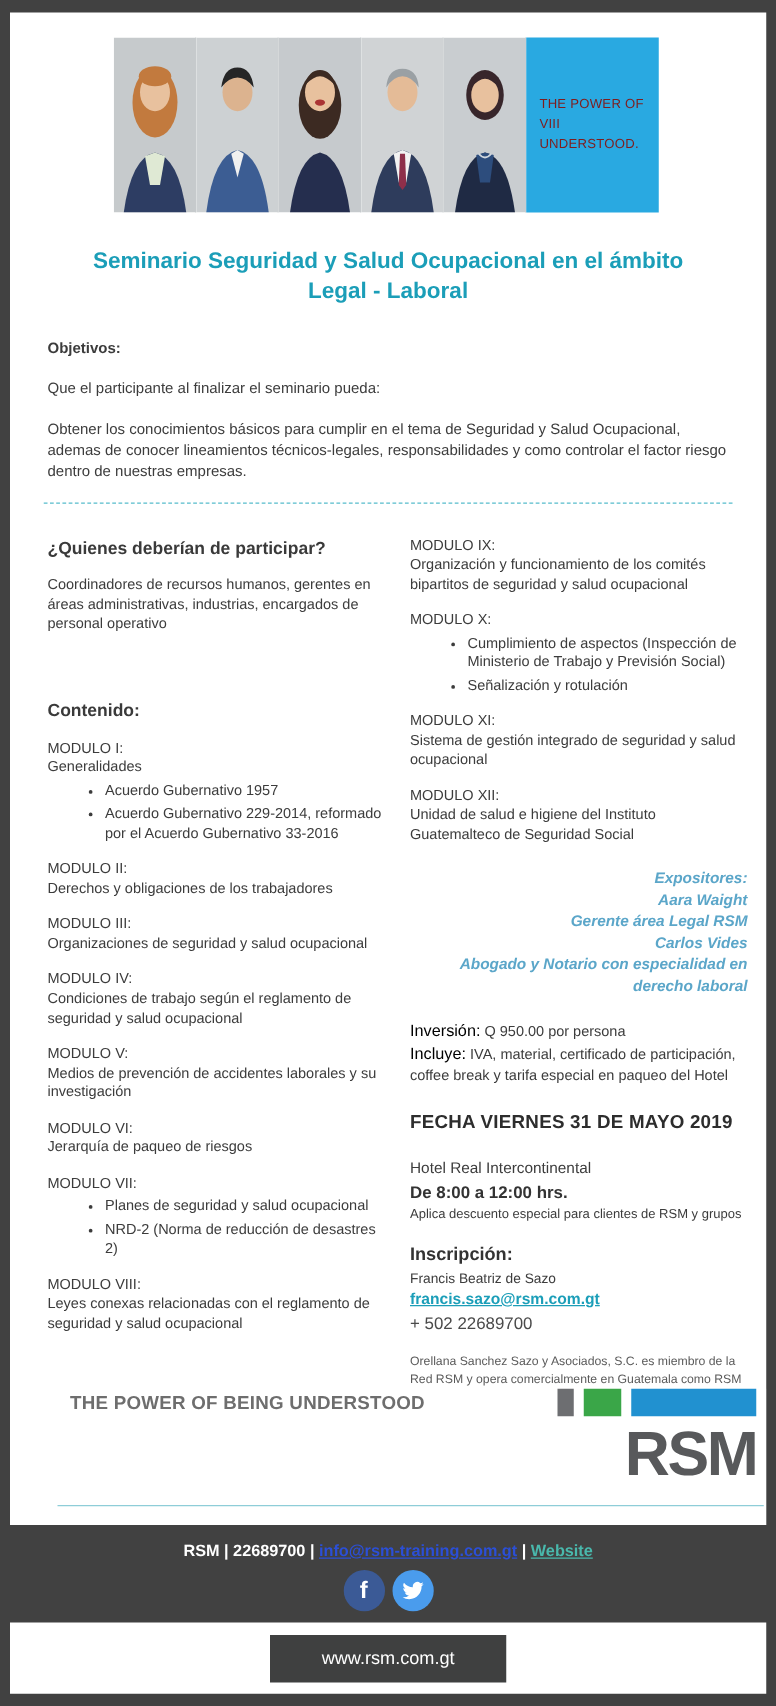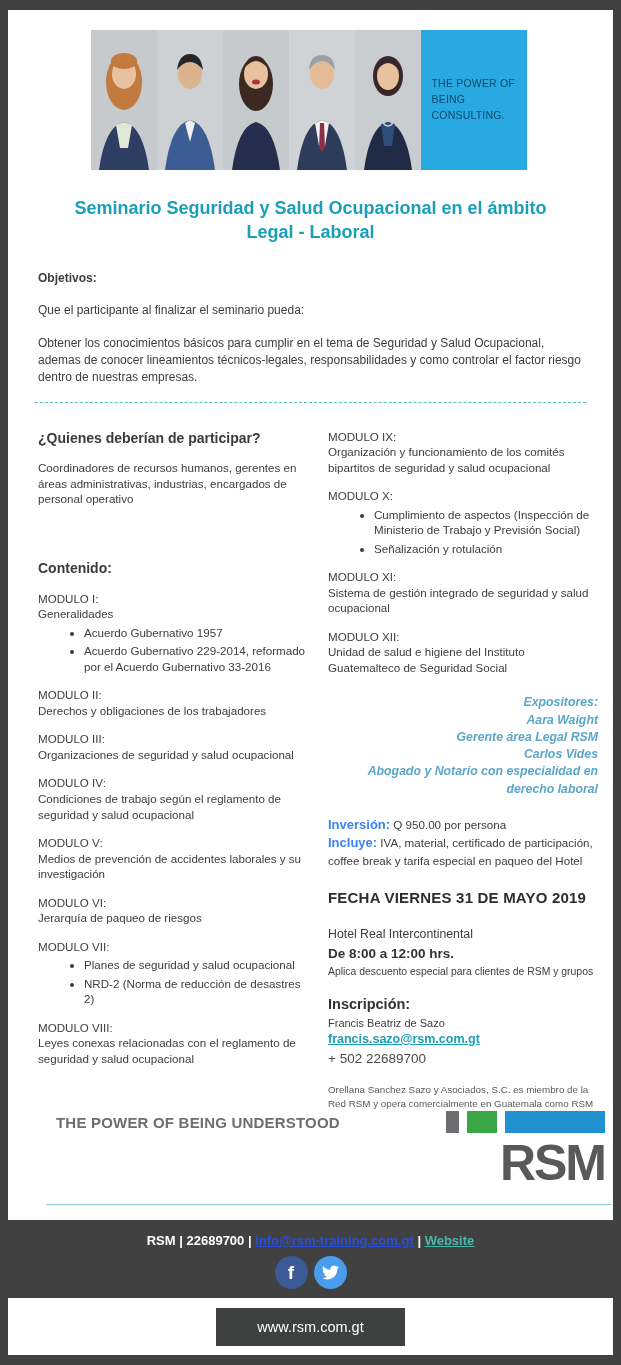--- a/index.html
+++ b/index.html
@@ -6,21 +6,21 @@
   html, body { margin: 0; padding: 0; background: #414141; }
   body { font-family: "Liberation Sans", sans-serif; width: 621px; }
 
   .frame { width: 621px; height: 1365px; background: #414141; padding: 10px 8px 0; display: flex; flex-direction: column; }
   .content { background: #ffffff; height: 1210px; position: relative; overflow: hidden; }
 
   
   .header-banner { width: 440px; height: 140px; margin: 20px auto 0; display: flex; }
   .panel { width: 66px; height: 140px; border-right: 1px solid #d8dbdc; flex: none; }
   .panel svg { display: block; }
-  .tagline-box { width: 106px; height: 140px; background: #29a9e1; color: #0c4a6e; flex: none;
+  .tagline-box { width: 106px; height: 140px; background: #29a9e1; color: #7f1d1d; flex: none;
                  display: flex; flex-direction: column; justify-content: center; padding-left: 11px; }
   .tagline-box span { font-size: 10.5px; line-height: 1.5; letter-spacing: 0.2px; }
 
   .seminar-title { font-size: 18px; font-weight: bold; color: #1b9eb8; text-align: center;
                    margin: 26px 42px 0; line-height: 1.35; }
 
   .intro { margin: 25px 30px 0; font-size: 12px; color: #3c3c3c; line-height: 1.4; }
   .intro p { margin: 0 0 16px; }
   .intro .bold { font-weight: bold; }
 
@@ -30,21 +30,21 @@
   .col { width: 270px; flex: none; }
   .col-heading { font-size: 14px; font-weight: bold; color: #3a3a3a; margin: 0 0 13px; }
   .participants-text { margin: 0 0 52px; }
   .module { margin-bottom: 13px; }
   .module ul { margin: 3px 0 0; padding-left: 46px; }
   .module li { margin-bottom: 3px; }
 
   .expositores { text-align: right; color: #5ba6c9; font-weight: bold; font-size: 12.3px;
                  margin: 19px 0 18px; line-height: 1.4; font-style: italic; }
   .inv-block { line-height: 1.42; }
-  .inline-label { font-weight: bold; font-size: 13px; color: #3b82f6; text-align: right; }
+  .inline-label { font-weight: normal; font-size: 13px; color: #000000; text-align: right; }
   .fecha { font-size: 15px; font-weight: bold; color: #2d2d2d; margin: 19px 0 18px; letter-spacing: 0.2px; }
   .hotel { font-size: 12.3px; }
   .hours { font-size: 13.5px; font-weight: bold; color: #333; margin-top: 2px; }
   .aplica { font-size: 10.4px; margin-top: 2px; }
   .inscripcion { margin-top: 16px; }
   .inscripcion-label { font-weight: bold; font-size: 14.5px; color: #333; }
   .contact-name { font-size: 11px; margin-top: 2px; }
   .email-link { color: #1b9eb8; font-weight: bold; font-size: 12.5px; text-decoration: underline; }
   .phone { font-size: 13.5px; color: #4a4a4a; margin-top: 2px; }
   .legal { font-size: 9.8px; color: #5a5a5a; margin-top: 15px; line-height: 1.5; }
@@ -129,21 +129,21 @@
           <ellipse cx="33" cy="46" rx="15" ry="20" fill="#38262b"></ellipse>
           <ellipse cx="33" cy="46" rx="11" ry="14" fill="#e8c19e"></ellipse>
           <path d="M22 40 Q24 28 33 28 Q42 28 44 40 Q38 33 33 33 Q28 33 22 40 Z" fill="#38262b"></path>
           <path d="M9 140 Q15 96 33 92 Q51 96 57 140 Z" fill="#1f2a44"></path>
           <path d="M26 94 L33 92 L40 94 L37 116 L29 116 Z" fill="#2d4d7d"></path>
           <path d="M28 93 Q33 99 38 93" stroke="#cfd6dd" stroke-width="1.5" fill="none"></path>
         </svg>
       </div>
       <div class="tagline-box">
         <span>THE POWER OF</span>
-        <span>BEING CONSULTING.</span>
+        <span>VIII UNDERSTOOD.</span>
       </div>
     </div>
 
     <div class="seminar-title">Seminario Seguridad y Salud Ocupacional en el ámbito Legal - Laboral</div>
 
     <div class="intro">
       <p class="bold">Objetivos:</p>
       <p>Que el participante al finalizar el seminario pueda:</p>
       <p>Obtener los conocimientos básicos para cumplir en el tema de Seguridad y Salud Ocupacional, ademas de conocer lineamientos técnicos-legales, responsabilidades y como controlar el factor riesgo dentro de nuestras empresas.</p>
     </div>

